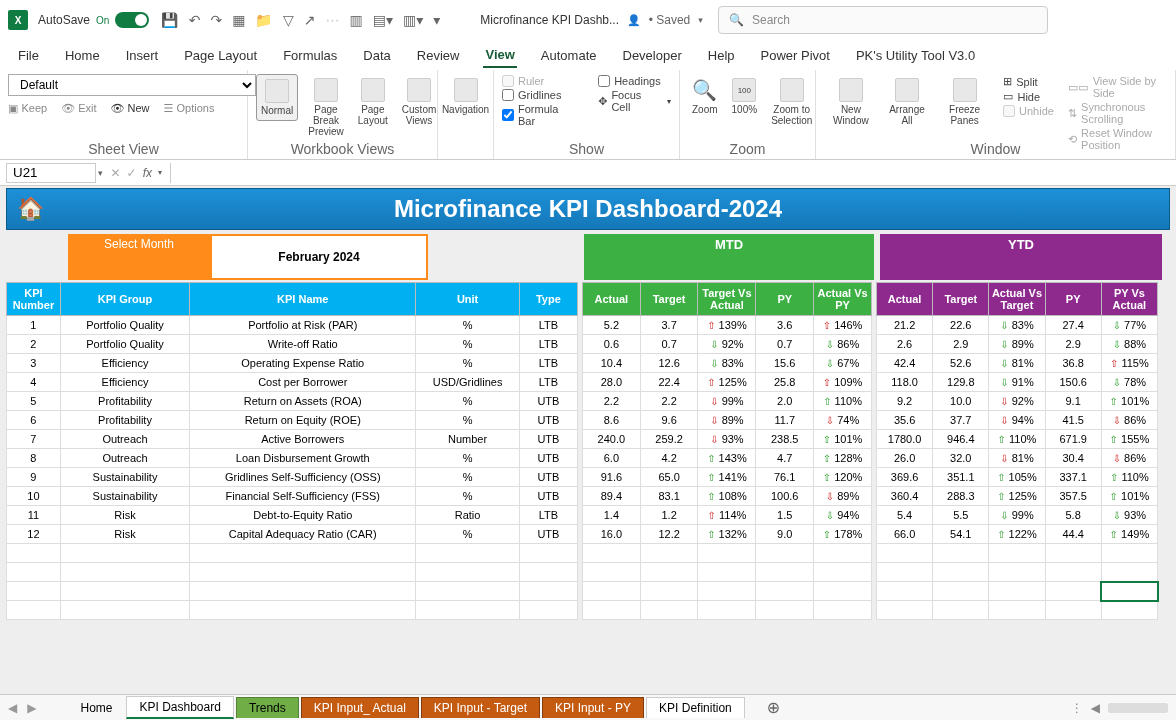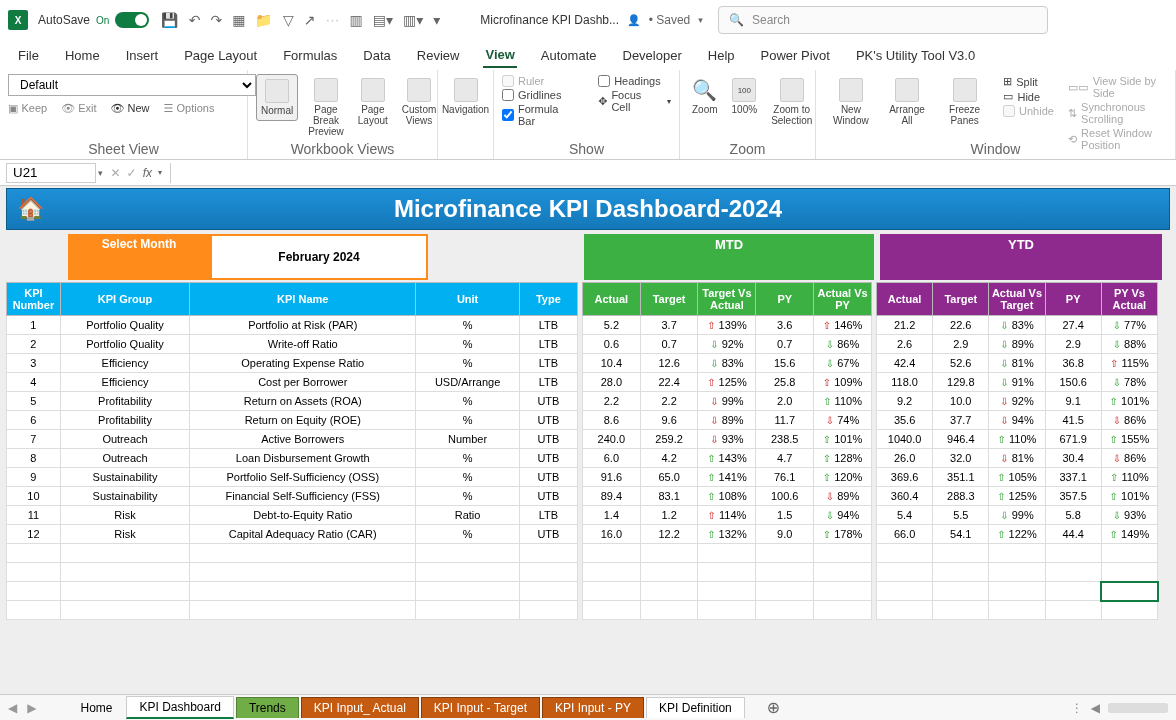--- a/index.html
+++ b/index.html
@@ -37,21 +37,21 @@
 .fbar { height: 26px; background: #fff; display: flex; align-items: center; border-bottom: 1px solid #ccc; font-size: 12px; }
 .namebox { width: 90px; border: 1px solid #ccc; height: 20px; padding: 0 6px; margin-left: 6px; }
 .fx { margin: 0 8px; color: #666; display: flex; gap: 6px; align-items: center;}
 .formula-input { flex: 1; border-left: 1px solid #ccc; height: 20px; padding: 0 6px; }
 
 
 .sheet { height: 520px; background: #eee; overflow: hidden; position: relative; padding: 2px 6px;}
 .dash-header { height: 42px; background: linear-gradient(#1e90d8,#1478b8); color: #fff; display: flex; align-items: center; justify-content: center; font-size: 24px; font-weight: 600; border: 1px solid #0a5a8a; position: relative; }
 .home-icon { position: absolute; left: 10px; font-size: 22px; }
 .month-row { display: flex; margin-top: 4px; }
-.select-month { width: 142px; background: #ff8c1a; color: #fff; text-align: center; font-size: 12px; font-weight: 700; padding: 3px 0; margin-left: 62px;}
+.select-month { width: 142px; background: #ff8c1a; color: #fff; text-align: center; font-size: 12px; font-weight: 400; padding: 3px 0; margin-left: 62px;}
 .month-val { width: 218px; background: #fff; border: 2px solid #ff8c1a; text-align: center; font-size: 12px; font-weight: 600; padding: 14px 0; }
 
 
 .tables { display: flex; gap: 4px; margin-top: 2px; }
 .tbl { border-collapse: collapse; font-size: 11px; }
 .tbl th { background: #00b0f0; color: #fff; font-weight: 600; padding: 4px 2px; border: 1px solid #bbb; text-align: center; vertical-align: middle;}
 .tbl td { background: #fff; border: 1px solid #ddd; padding: 3px 4px; text-align: center; }
 .tbl td.left { text-align: center; }
 .mtd-head { background: #3cb043; color: #fff; text-align: center; font-weight: 600; padding: 3px 0; font-size: 13px; }
 .ytd-head { background: #8e2a8e; color: #fff; text-align: center; font-weight: 600; padding: 3px 8px; font-size: 13px;}
@@ -315,21 +315,21 @@
             <td>3</td>
             <td class="left">Efficiency</td>
             <td class="left">Operating Expense Ratio</td>
             <td>%</td>
             <td>LTB</td>
           </tr>
           <tr>
             <td>4</td>
             <td class="left">Efficiency</td>
             <td class="left">Cost per Borrower</td>
-            <td>USD/Arrange</td>
+            <td>USD/Gridlines</td>
             <td>LTB</td>
           </tr>
           <tr>
             <td>5</td>
             <td class="left">Profitability</td>
             <td class="left">Return on Assets (ROA)</td>
             <td>%</td>
             <td>UTB</td>
           </tr>
           <tr>
@@ -349,21 +349,21 @@
           <tr>
             <td>8</td>
             <td class="left">Outreach</td>
             <td class="left">Loan Disbursement Growth</td>
             <td>%</td>
             <td>UTB</td>
           </tr>
           <tr>
             <td>9</td>
             <td class="left">Sustainability</td>
-            <td class="left">Portfolio Self-Sufficiency (OSS)</td>
+            <td class="left">Gridlines Self-Sufficiency (OSS)</td>
             <td>%</td>
             <td>UTB</td>
           </tr>
           <tr>
             <td>10</td>
             <td class="left">Sustainability</td>
             <td class="left">Financial Self-Sufficiency (FSS)</td>
             <td>%</td>
             <td>UTB</td>
           </tr>
@@ -583,21 +583,21 @@
             <td class="pct-cell"><span class="arrow-up g">⇧</span> 101%</td>
           </tr>
           <tr>
             <td>35.6</td>
             <td>37.7</td>
             <td class="pct-cell"><span class="arrow-down r">⇩</span> 94%</td>
             <td>41.5</td>
             <td class="pct-cell"><span class="arrow-down r">⇩</span> 86%</td>
           </tr>
           <tr>
-            <td>1040.0</td>
+            <td>1780.0</td>
             <td>946.4</td>
             <td class="pct-cell"><span class="arrow-up g">⇧</span> 110%</td>
             <td>671.9</td>
             <td class="pct-cell"><span class="arrow-up g">⇧</span> 155%</td>
           </tr>
           <tr>
             <td>26.0</td>
             <td>32.0</td>
             <td class="pct-cell"><span class="arrow-down r">⇩</span> 81%</td>
             <td>30.4</td>

